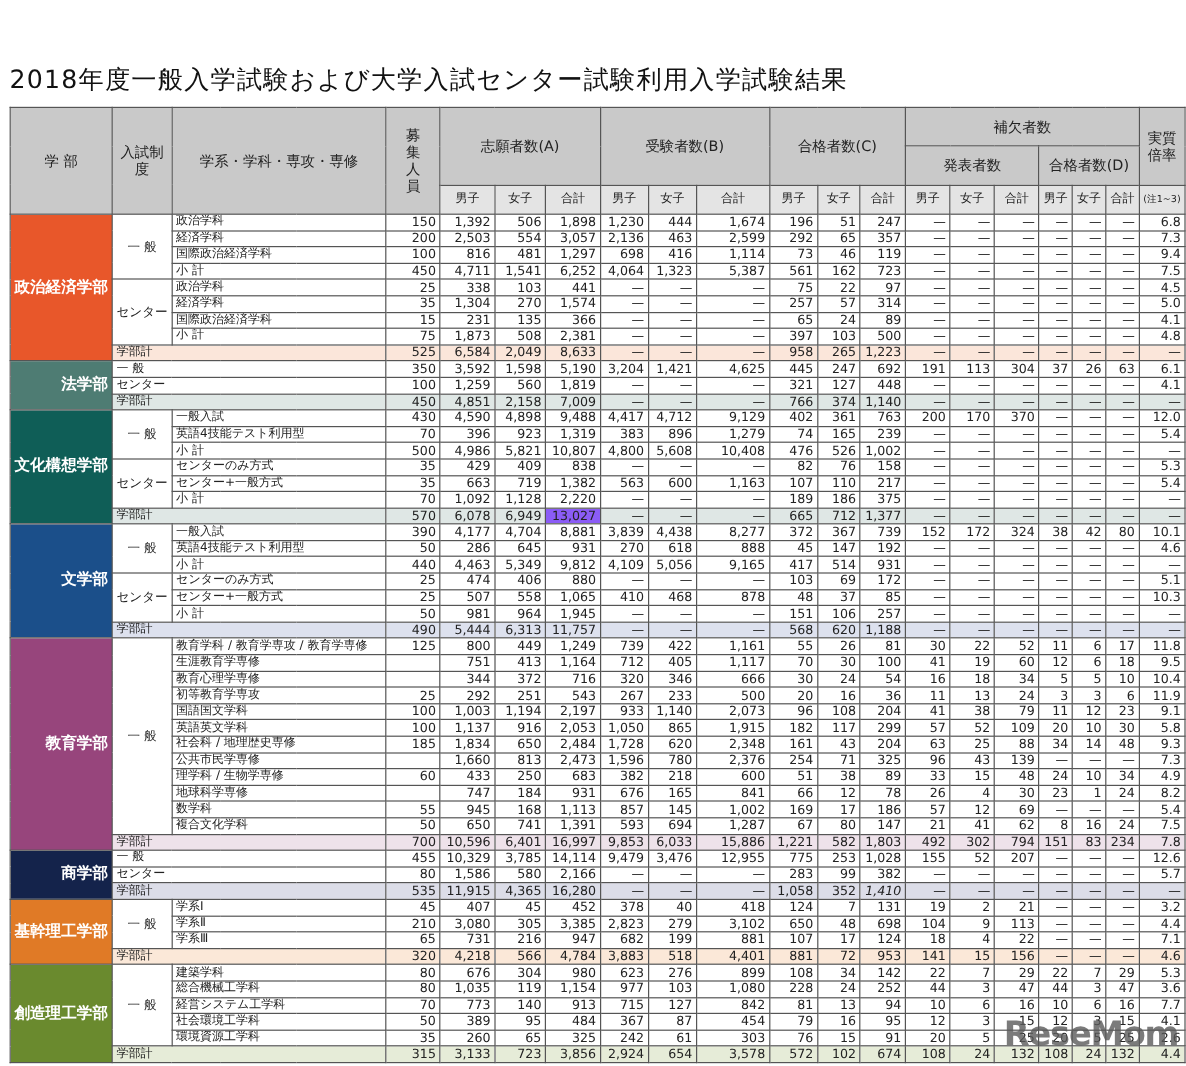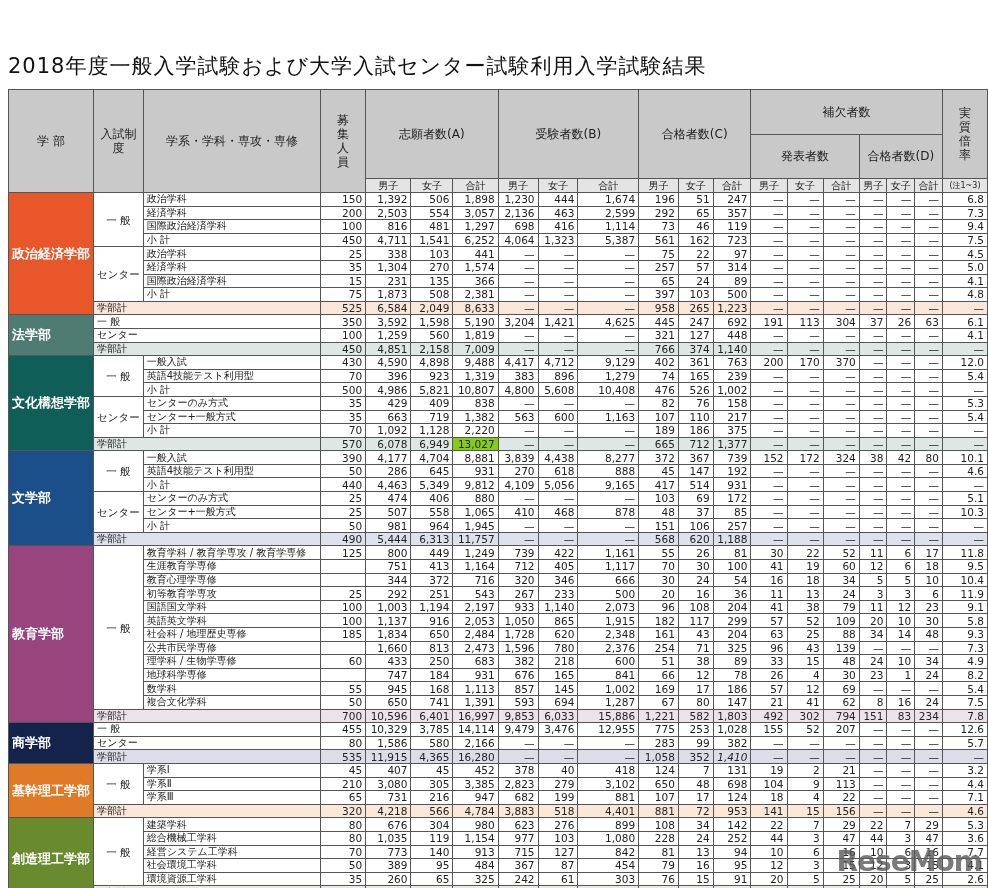--- a/index.html
+++ b/index.html
@@ -6,21 +6,21 @@
   body{width:988px;height:888px;overflow:hidden;position:relative;font-family:"DejaVu Sans","Liberation Sans",sans-serif;color:#222;}
   .title{position:absolute;left:8px;top:52px;font-size:21px;letter-spacing:1px;color:#111;white-space:nowrap;}
   table{position:absolute;left:8px;top:89px;border-collapse:collapse;table-layout:fixed;font-size:10.5px;}
   td,th{border:1px solid #555;padding:0 3px;height:12.6px;line-height:12px;white-space:nowrap;overflow:hidden;}
   th{background:#c9c9c9;font-weight:normal;color:#222;font-size:12px;text-align:center;}
   th.sub{background:#e4e4e4;font-size:10px;height:13px;}
   th.small{font-size:8px;}
   td.num{text-align:right;}
   td.lbl{text-align:left;font-size:10px;}
   td.sys{text-align:center;font-size:10.5px;}
-  td.dept{color:#fff;font-weight:bold;font-size:13px;text-align:left;border-color:#555;}
+  td.dept{color:#fff;font-weight:bold;font-size:13px;text-align:right;border-color:#555;}
   .wm{position:absolute;right:6px;bottom:10px;font-size:28px;font-weight:bold;color:rgba(90,90,90,.8);letter-spacing:-1px;font-family:"DejaVu Sans",sans-serif;}
 </style>
 </head>
 <body>
 
 <div class="title">2018年度一般入学試験および大学入試センター試験利用入学試験結果</div>
 
 <table id="results">
   <colgroup>
     <col style="width:85px">
@@ -49,21 +49,21 @@
   <thead>
     <tr>
       <th rowspan="3">学 部</th>
       <th rowspan="3" style="white-space:normal;line-height:14px">入試制度</th>
       <th rowspan="3" colspan="3">学系・学科・専攻・専修</th>
       <th rowspan="3" style="white-space:normal;line-height:14px;padding:16px">募集人員</th>
       <th rowspan="2" colspan="3">志願者数(A)</th>
       <th rowspan="2" colspan="3">受験者数(B)</th>
       <th rowspan="2" colspan="3">合格者数(C)</th>
       <th colspan="6">補欠者数</th>
-      <th rowspan="2" style="white-space:normal;line-height:14px;padding:16px">実質倍率</th>
+      <th rowspan="2" style="white-space:normal;line-height:14px;padding:4px">実質倍率</th>
     </tr>
     <tr>
       <th colspan="3">発表者数</th>
       <th colspan="3">合格者数(D)</th>
     </tr>
     <tr id="mfrow">
       <th class="sub">男子</th>
         <th class="sub">女子</th>
         <th class="sub">合計</th>
         <th class="sub">男子</th>
@@ -447,21 +447,21 @@
         <td class="num">—</td>
         <td class="num">—</td>
         <td class="num">—</td>
         <td class="num">—</td>
       </tr>
       <tr>
         <td class="lbl" colspan="4" style="background: rgb(223, 231, 229);">学部計</td>
         <td class="num" style="background: rgb(223, 231, 229);">570</td>
         <td class="num" style="background: rgb(223, 231, 229);">6,078</td>
         <td class="num" style="background: rgb(223, 231, 229);">6,949</td>
-        <td class="num" style="background: #84cc16;">13,027</td>
+        <td class="num" style="background: #8b5cf6;">13,027</td>
         <td class="num" style="background: rgb(223, 231, 229);">—</td>
         <td class="num" style="background: rgb(223, 231, 229);">—</td>
         <td class="num" style="background: rgb(223, 231, 229);">—</td>
         <td class="num" style="background: rgb(223, 231, 229);">665</td>
         <td class="num" style="background: rgb(223, 231, 229);">712</td>
         <td class="num" style="background: rgb(223, 231, 229);">1,377</td>
         <td class="num" style="background: rgb(223, 231, 229);">—</td>
         <td class="num" style="background: rgb(223, 231, 229);">—</td>
         <td class="num" style="background: rgb(223, 231, 229);">—</td>
         <td class="num" style="background: rgb(223, 231, 229);">—</td>

